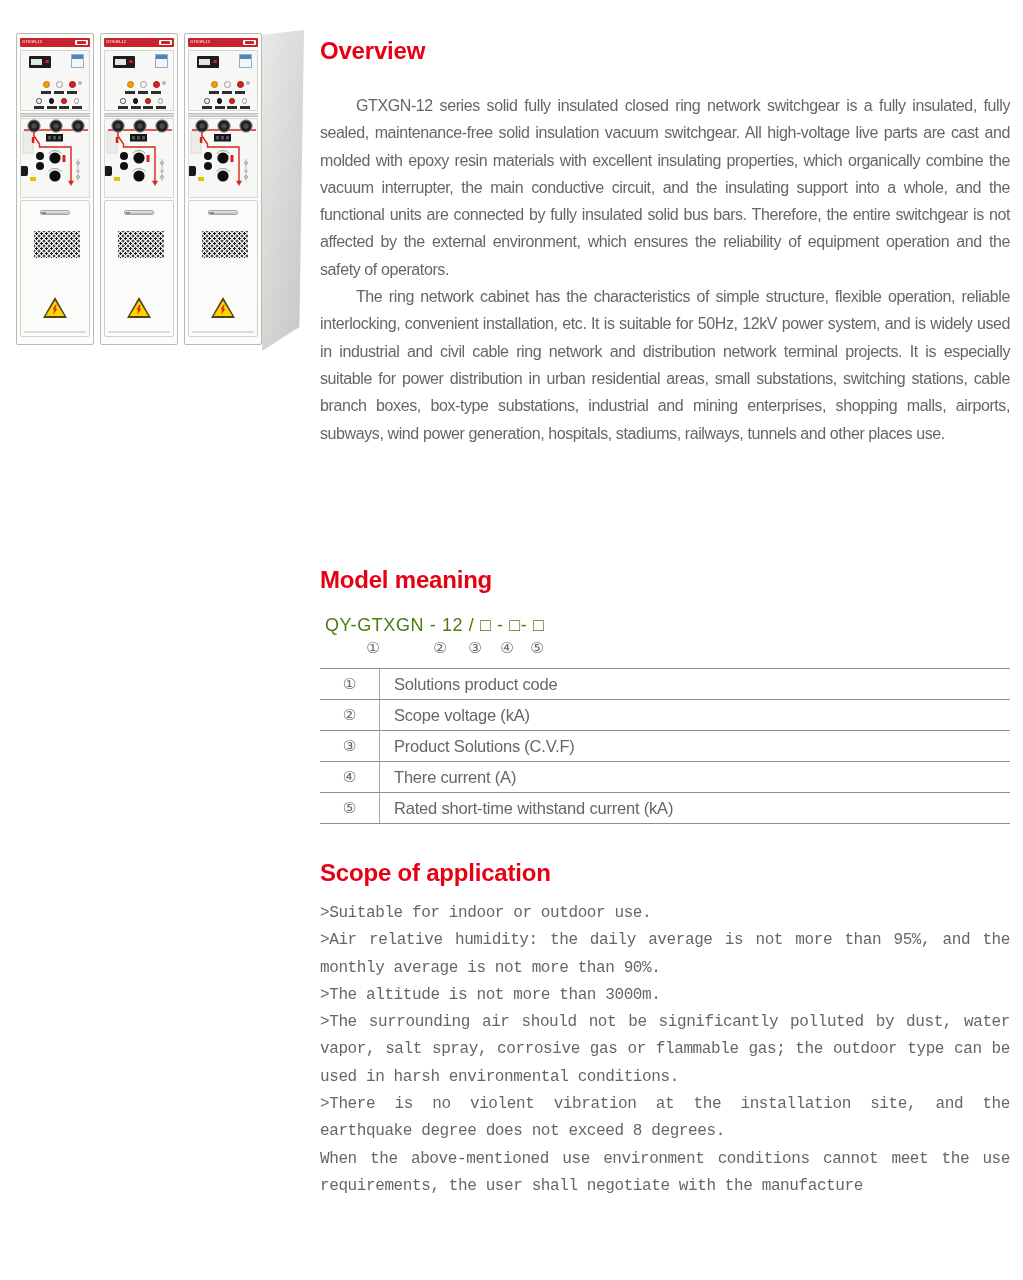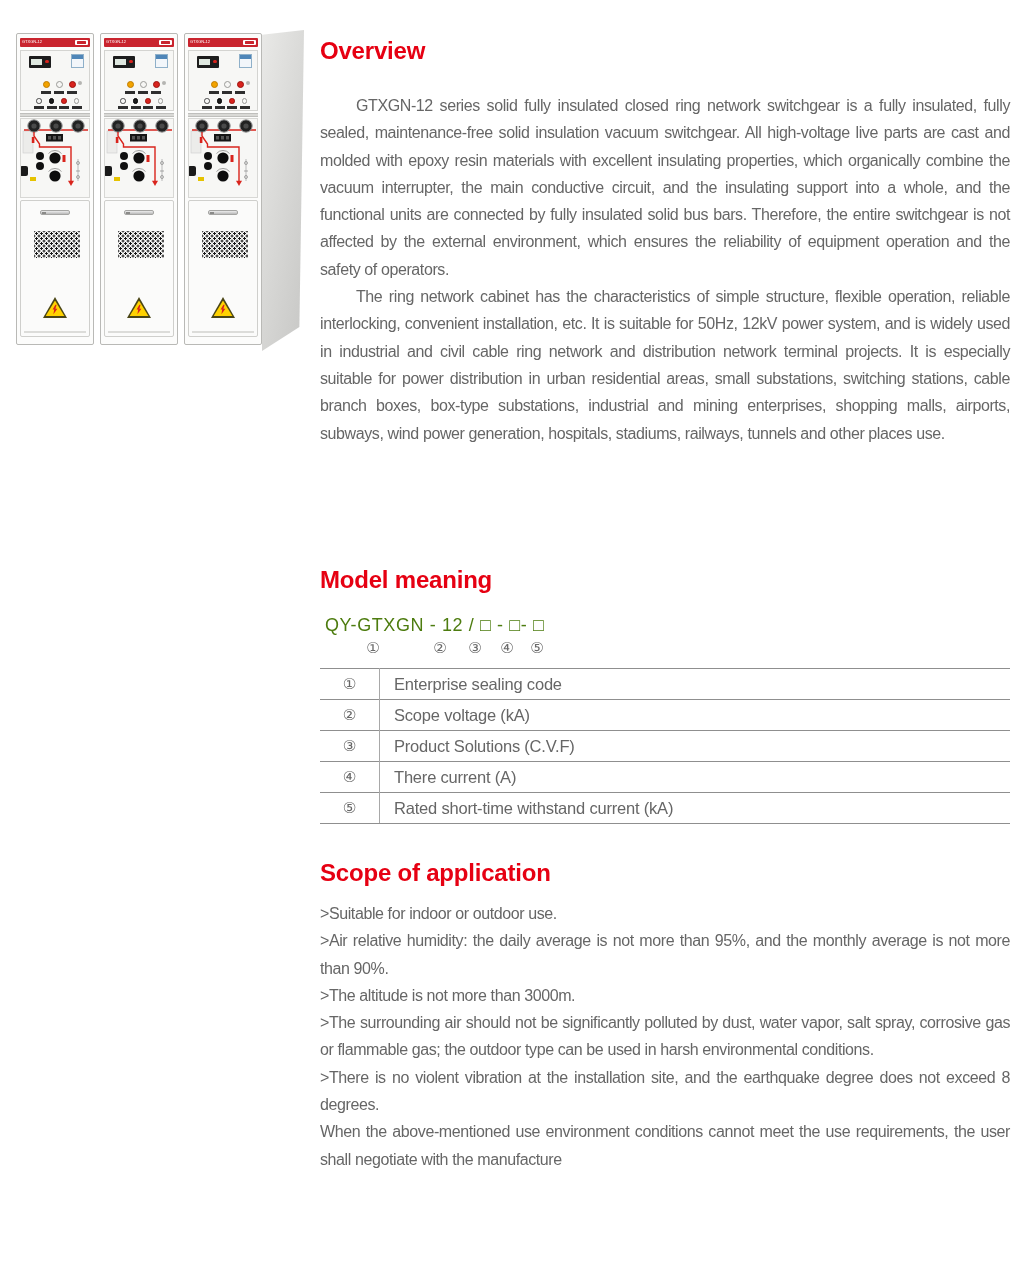--- a/index.html
+++ b/index.html
@@ -43,21 +43,21 @@
   }
   #model-table td {
     border-top:1px solid #8f8f8f; height:28px;
     font-size:16.5px; color:#666666;
   }
   #model-table tr:last-child td { border-bottom:1px solid #8f8f8f; }
   #model-table td.no  { width:57px; text-align:center; border-right:1px solid #a8a8a8; font-size:15px; }
   #model-table td.desc{ padding-left:14px; letter-spacing:-0.2px; }
 
   #scope-text { position:absolute; left:320px; top:900px; width:690px; }
-  #scope-text p { margin:0; }
+  #scope-text p { margin:0;font-family:Liberation Mono, monospace; }
 
   
   #product-photo { position:absolute; left:8px; top:26px; width:300px; height:330px; }
 
   .side-panel {
     position:absolute; left:254px; top:4px; width:42px; height:321px;
     background:linear-gradient(100deg,#e9e9e7 0%,#d6d6d4 55%,#c7c7c5 100%);
     clip-path:polygon(0 1.5%,100% 0,89% 92.5%,0 100%);
   }
 
@@ -436,21 +436,21 @@
   <span id="mk2">②</span>
   <span id="mk3">③</span>
   <span id="mk4">④</span>
   <span id="mk5">⑤</span>
 </div>
 
 <table id="model-table">
   <tbody>
     <tr>
       <td class="no">①</td>
-      <td class="desc">Enterprise sealing code</td>
+      <td class="desc">Solutions product code</td>
     </tr>
     <tr>
       <td class="no">②</td>
       <td class="desc">Scope voltage (kA)</td>
     </tr>
     <tr>
       <td class="no">③</td>
       <td class="desc">Product Solutions (C.V.F)</td>
     </tr>
     <tr>

